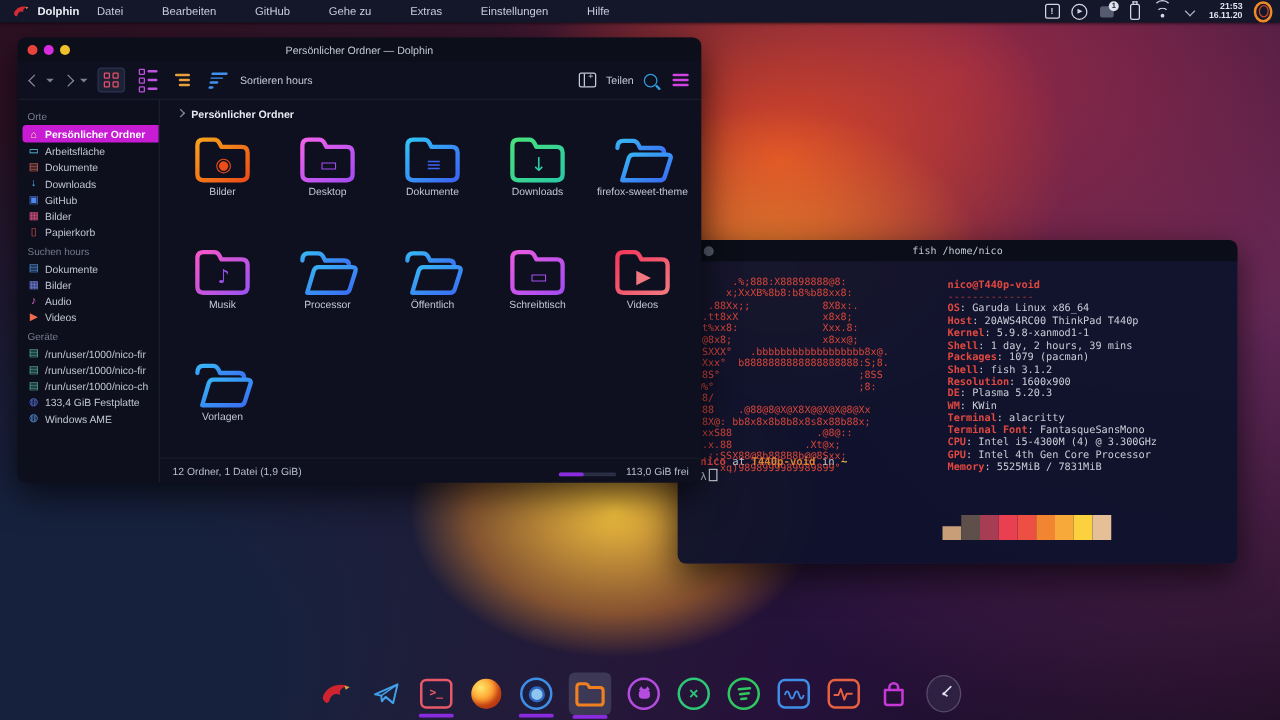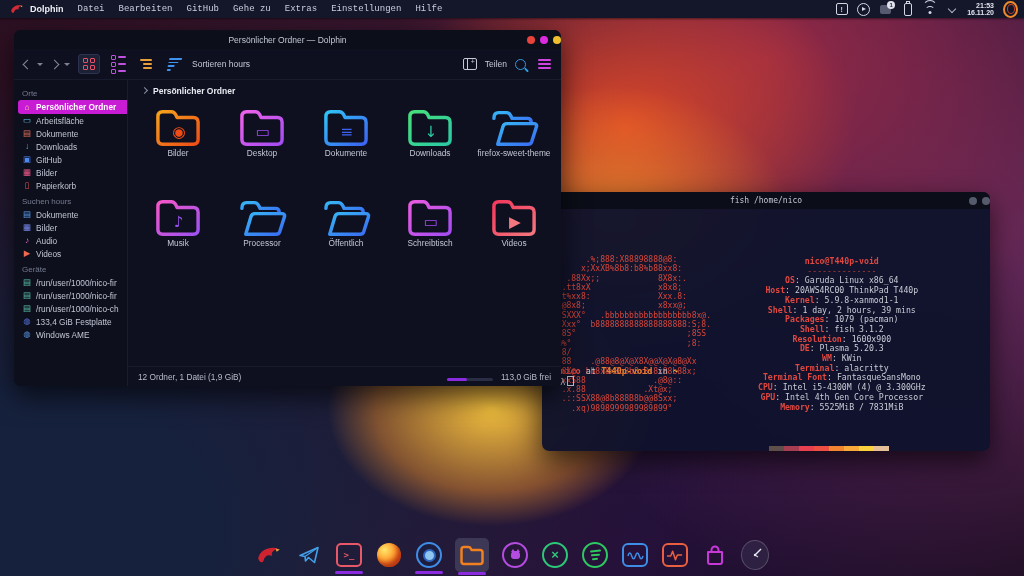--- a/index.html
+++ b/index.html
@@ -15,21 +15,21 @@
       radial-gradient(640px 520px at 97% 42%, rgba(112,45,96,.85), transparent 75%),
       radial-gradient(800px 620px at 4% 92%, #16213d 22%, rgba(22,33,61,0) 70%),
       radial-gradient(700px 430px at 30% 55%, rgba(24,24,54,.85), transparent 72%),
       linear-gradient(120deg,#2c1022,#3c1730 40%,#25113a 70%,#190c20);
   }
   
   .menubar{position:absolute;top:0;left:0;right:0;height:18px;background:#14162a;display:flex;align-items:center;
     padding:0 6px;z-index:6;color:#c9cddb;font-size:9px;box-shadow:0 1px 2px rgba(0,0,0,.5);}
   .menubar .logo{width:14px;height:12px;margin:0 6px 0 4px;}
   .menubar .appname{font-weight:bold;color:#eef0f6;margin-right:14px;}
-  .menubar .mitem{margin-right:14px;cursor:default;font-family:Liberation Mono, monospace;}
+  .menubar .mitem{margin-right:31px;cursor:default;}
   .menubar .spacer{flex:1;}
   .tray{display:flex;align-items:center;gap:9px;}
   .ticon{width:13px;height:13px;display:flex;align-items:center;justify-content:center;position:relative;color:#d3d7e4;}
   .t-note{width:10px;height:10px;border:1.2px solid #d3d7e4;border-radius:2px;font-size:7px;display:flex;align-items:center;justify-content:center;font-weight:bold;}
   .t-media{width:11px;height:11px;border:1.2px solid #d3d7e4;border-radius:50%;display:flex;align-items:center;justify-content:center;}
   .t-media i{display:block;width:0;height:0;border-left:4px solid #d3d7e4;border-top:2.5px solid transparent;border-bottom:2.5px solid transparent;margin-left:1px;}
   .t-upd{width:11px;height:9px;background:#565b70;border-radius:2px;position:relative;}
   .t-upd .badge{position:absolute;right:-4px;top:-4px;width:8px;height:8px;background:#dfe2ec;color:#20243a;border-radius:50%;
      font-size:6px;font-weight:bold;display:flex;align-items:center;justify-content:center;}
   .t-usb{width:6px;height:11px;border:1.2px solid #d3d7e4;border-radius:2px;position:relative;}
@@ -39,21 +39,21 @@
   .t-wifi i:nth-child(1){width:13px;height:13px;}
   .t-wifi i:nth-child(2){width:8px;height:8px;bottom:-1px;}
   .t-wifi i:nth-child(3){width:3px;height:3px;border:none;background:#d3d7e4;border-radius:50%;bottom:1px;}
   .t-chev{width:7px;height:7px;position:relative;}
   .t-chev::before{content:"";position:absolute;top:0;left:1px;width:5px;height:5px;border-right:1.4px solid #aeb3c4;border-bottom:1.4px solid #aeb3c4;transform:rotate(45deg);}
   .clock{text-align:right;font-size:7px;line-height:7.5px;color:#e2e5ee;font-weight:bold;}
   .t-launch{width:13px;height:13px;border:2px solid #f08a28;border-radius:50%;position:relative;}
   .t-launch::before{content:"";position:absolute;inset:1.5px;border:1.5px solid #c8452c;border-radius:50%;}
   
   .window{position:absolute;border-radius:7px;box-shadow:0 10px 28px rgba(0,0,0,.65);overflow:hidden;}
-  .titlebar{height:19px;display:flex;align-items:center;position:relative;justify-content:flex-end;}
+  .titlebar{height:19px;display:flex;align-items:center;position:relative;}
   .titlebar .dots{display:flex;gap:5px;margin-left:8px;z-index:2;}
   .dot{width:8px;height:8px;border-radius:50%;}
   .titlebar .wtitle{position:absolute;left:0;right:0;text-align:center;font-size:8.5px;color:#c4c8d6;}
   
   #dolphin{left:14px;top:30px;width:547px;height:356px;background:#0e101f;z-index:3;display:flex;flex-direction:column;}
   #dolphin .titlebar{background:#0c0e1a;}
   .toolbar{height:30px;display:flex;align-items:center;padding:0 10px;gap:8px;background:#0e101f;border-bottom:1px solid #181b2c;font-size:8.5px;color:#c6cad8;}
   .navchev{width:8px;height:8px;position:relative;opacity:.85;}
   .navchev::before{content:"";position:absolute;top:1px;width:6px;height:6px;border-left:1.6px solid #9aa0b2;border-bottom:1.6px solid #9aa0b2;transform:rotate(45deg);}
   .navchev.fwd::before{border-left:none;border-bottom:none;border-right:1.6px solid #9aa0b2;border-top:1.6px solid #9aa0b2;transform:rotate(45deg);}
@@ -101,26 +101,26 @@
   .cell.folder-open svg.v-open{display:block;}
   .cell.iso svg.v-iso{display:block;width:46px;height:44px;}
   .fname{font-size:8.3px;line-height:1.18;color:#c3c7d4;text-align:center;max-width:80px;word-wrap:break-word;}
   .statusbar{height:19px;display:flex;align-items:center;padding:0 10px;font-size:8.3px;color:#b9bdcb;background:#0e101f;border-top:1px solid #181b2c;}
   .statusbar .sspacer{flex:1;}
   .zoomslider{display:flex;align-items:center;margin-right:8px;margin-top:6px;}
   .zoomslider .track{width:46px;height:2.5px;background:#2a2e44;border-radius:2px;position:relative;}
   .zoomslider .fill{position:absolute;left:0;top:0;bottom:0;width:20px;background:#8b2be0;border-radius:2px;}
   
   #terminal{left:542px;top:192px;width:448px;height:259px;background:rgba(16,19,44,.97);z-index:2;
-    font-family:"DejaVu Sans Mono",monospace;display:flex;flex-direction:column;gap:34px;}
+    font-family:"DejaVu Sans Mono",monospace;display:flex;flex-direction:column;}
   #terminal .titlebar{background:#0b0d18;height:17px;}
   #terminal .wtitle{font-size:8px;}
   .termbody{flex:1;position:relative;padding:7px 10px;color:#c9ccd6;}
   .ascii{position:absolute;left:10px;top:12px;margin:0;font-size:8px;line-height:9.3px;color:#d8463a;font-family:"DejaVu Sans Mono",monospace;}
-  .infocol{position:absolute;left:216px;top:14px;font-size:8.2px;line-height:9.7px;white-space:nowrap;text-align:center;}
+  .infocol{position:absolute;left:216px;top:14px;font-size:8.2px;line-height:9.7px;white-space:nowrap;}
   .ihead{color:#e04840;font-weight:bold;}
   .idiv{color:#b23c36;}
   .iline .il{color:#e04840;font-weight:bold;}
   .iline .il::after{content:": ";color:#c9ccd6;font-weight:normal;}
   .palette{position:absolute;left:212px;top:203px;display:flex;align-items:flex-end;}
   .pblock{width:15px;height:20px;}
   .pblock.offset{height:11px;margin-right:0;}
   .promptline{position:absolute;left:8px;bottom:64px;font-size:8.5px;line-height:10px;white-space:pre;}
   .promptline .fr{color:#c9ccd6;}
   .promptline .pu{color:#e04840;font-weight:bold;}
@@ -586,20 +586,29 @@
           <div class="cell folder">
             <svg class="v-folder" viewBox="0 0 56 46">
               <path class="gstroke" d="M7 12 Q7 7 12 7 H21 Q24 7 25.5 10 L27 13 H44 Q49 13 49 18 V36 Q49 41 44 41 H12 Q7 41 7 36 Z" fill="none" stroke-width="3.6" stroke-linejoin="round" stroke="url(#fg9)"></path>
               <text class="emblem" x="29" y="33" text-anchor="middle" font-size="16" font-family="DejaVu Sans" fill="#f2777f">▶</text>
             </svg>
 
             <div class="fname">Videos</div>
           </div>
 
 
+          <div class="cell folder-open">
+
+            <svg class="v-open" viewBox="0 0 56 46">
+              <path class="gstroke" d="M7 14 Q7 8 12 8 H20 Q23 8 24.5 11 L26 14 H42 Q46 14 46 18 V19" fill="none" stroke-width="3.6" stroke-linejoin="round" stroke-linecap="round" stroke="url(#fg11)"></path>
+              <path class="gstroke" d="M11 41 L16.5 22.5 Q17.4 19.5 20.6 19.5 H48.5 Q52.5 19.5 51.4 23 L46.5 38.5 Q45.6 41 42.6 41 Z" fill="none" stroke-width="3.6" stroke-linejoin="round" stroke="url(#fg11)"></path>
+            </svg>
+
+            <div class="fname">Vorlagen</div>
+          </div>
 
         </div>
       <div class="statusbar">
         <span>12 Ordner, 1 Datei (1,9 GiB)</span>
         <span class="sspacer"></span>
         <span class="zoomslider">
             <span class="track">
               <span class="fill"></span>
             </span>
           </span>

